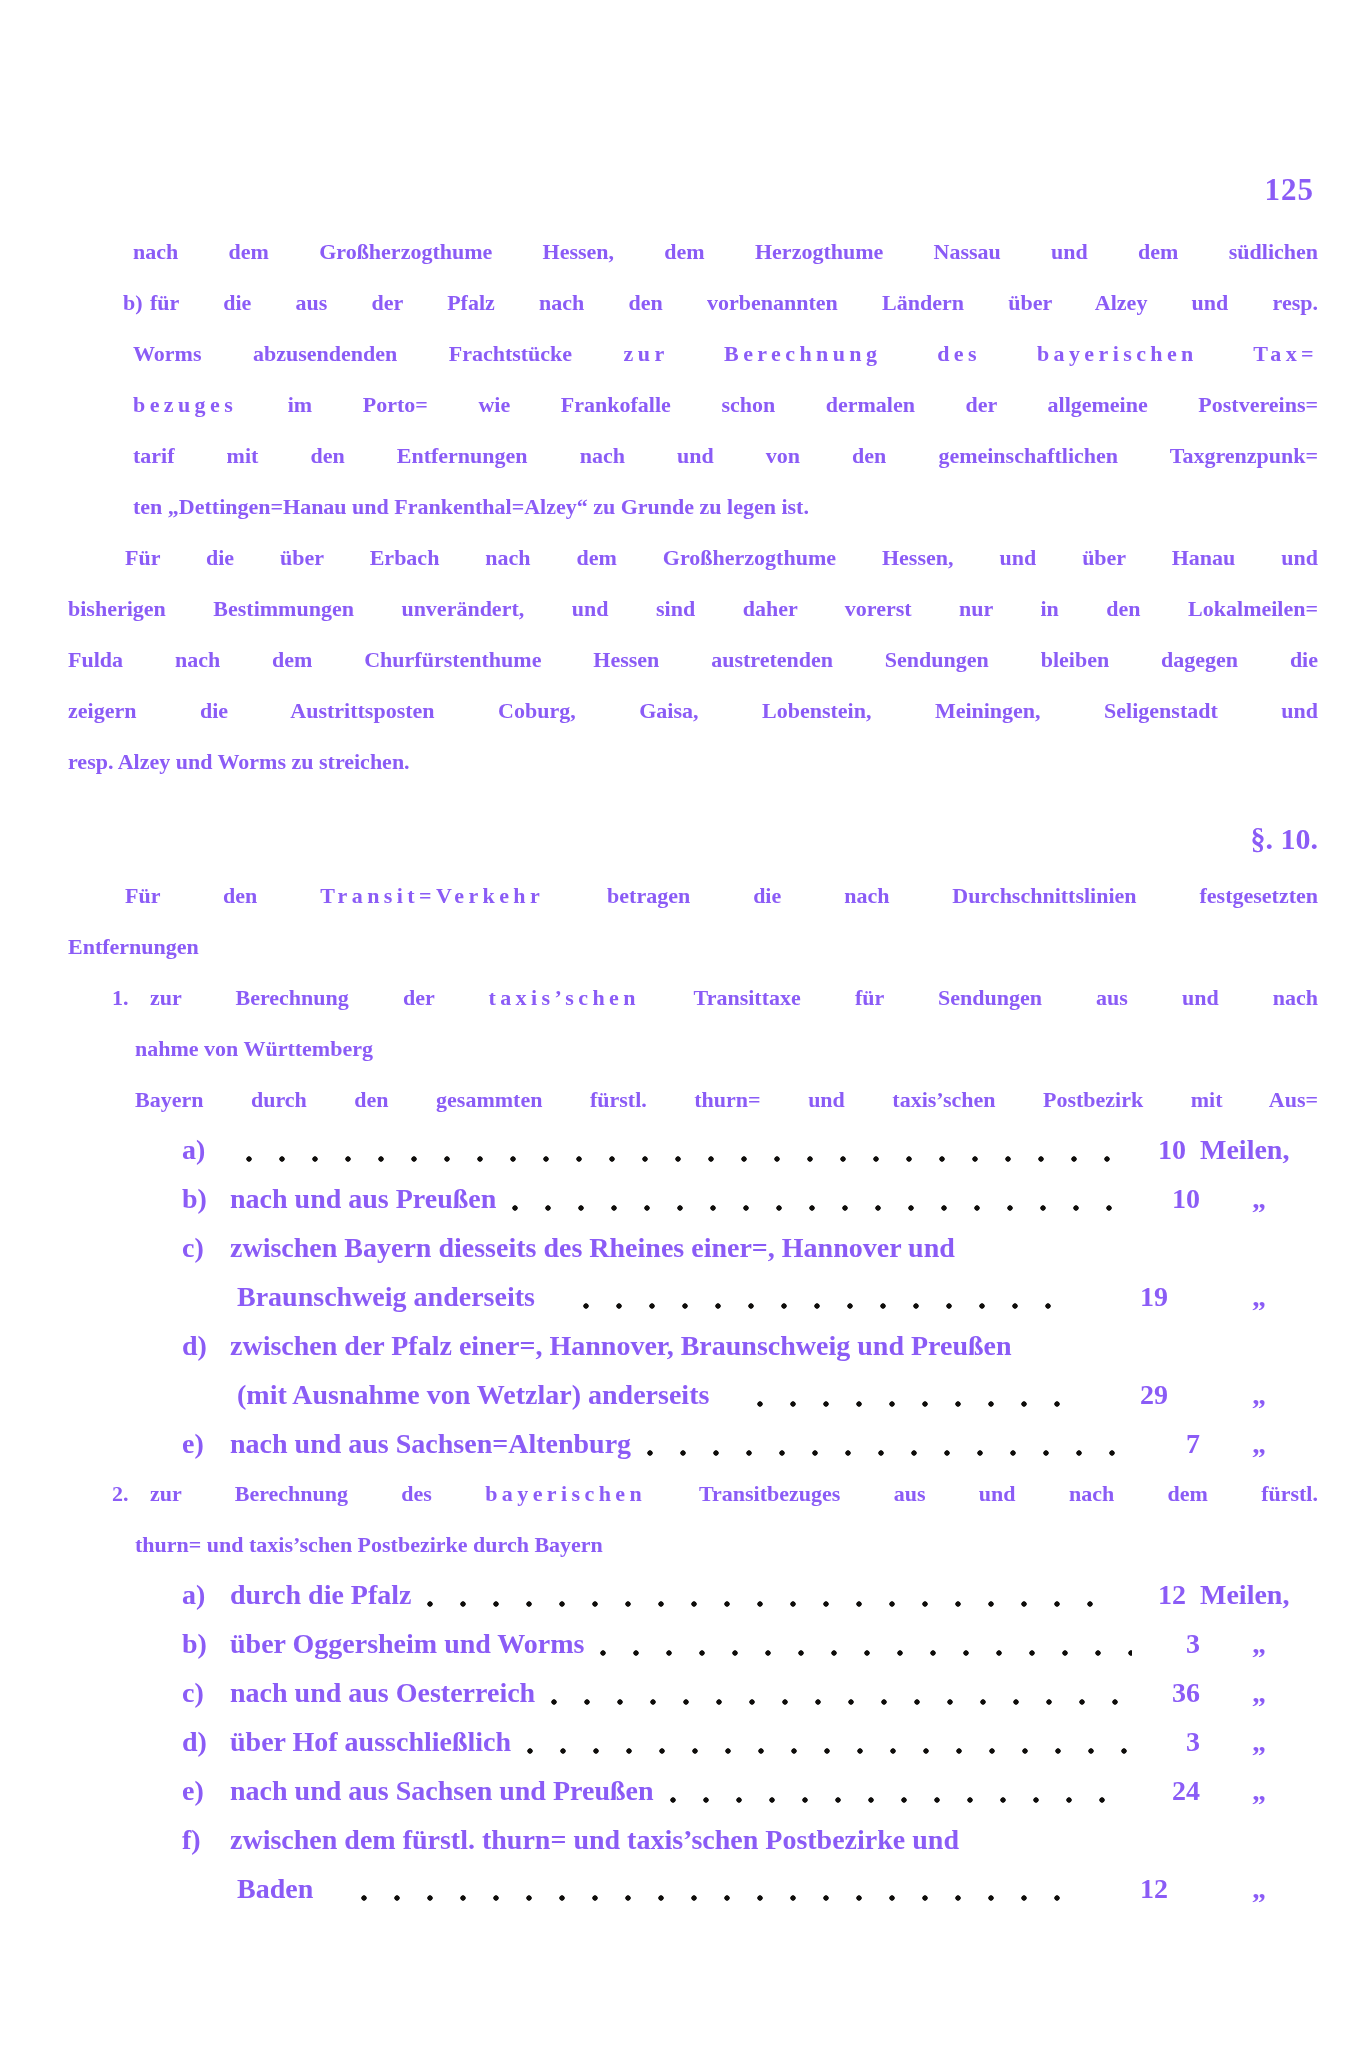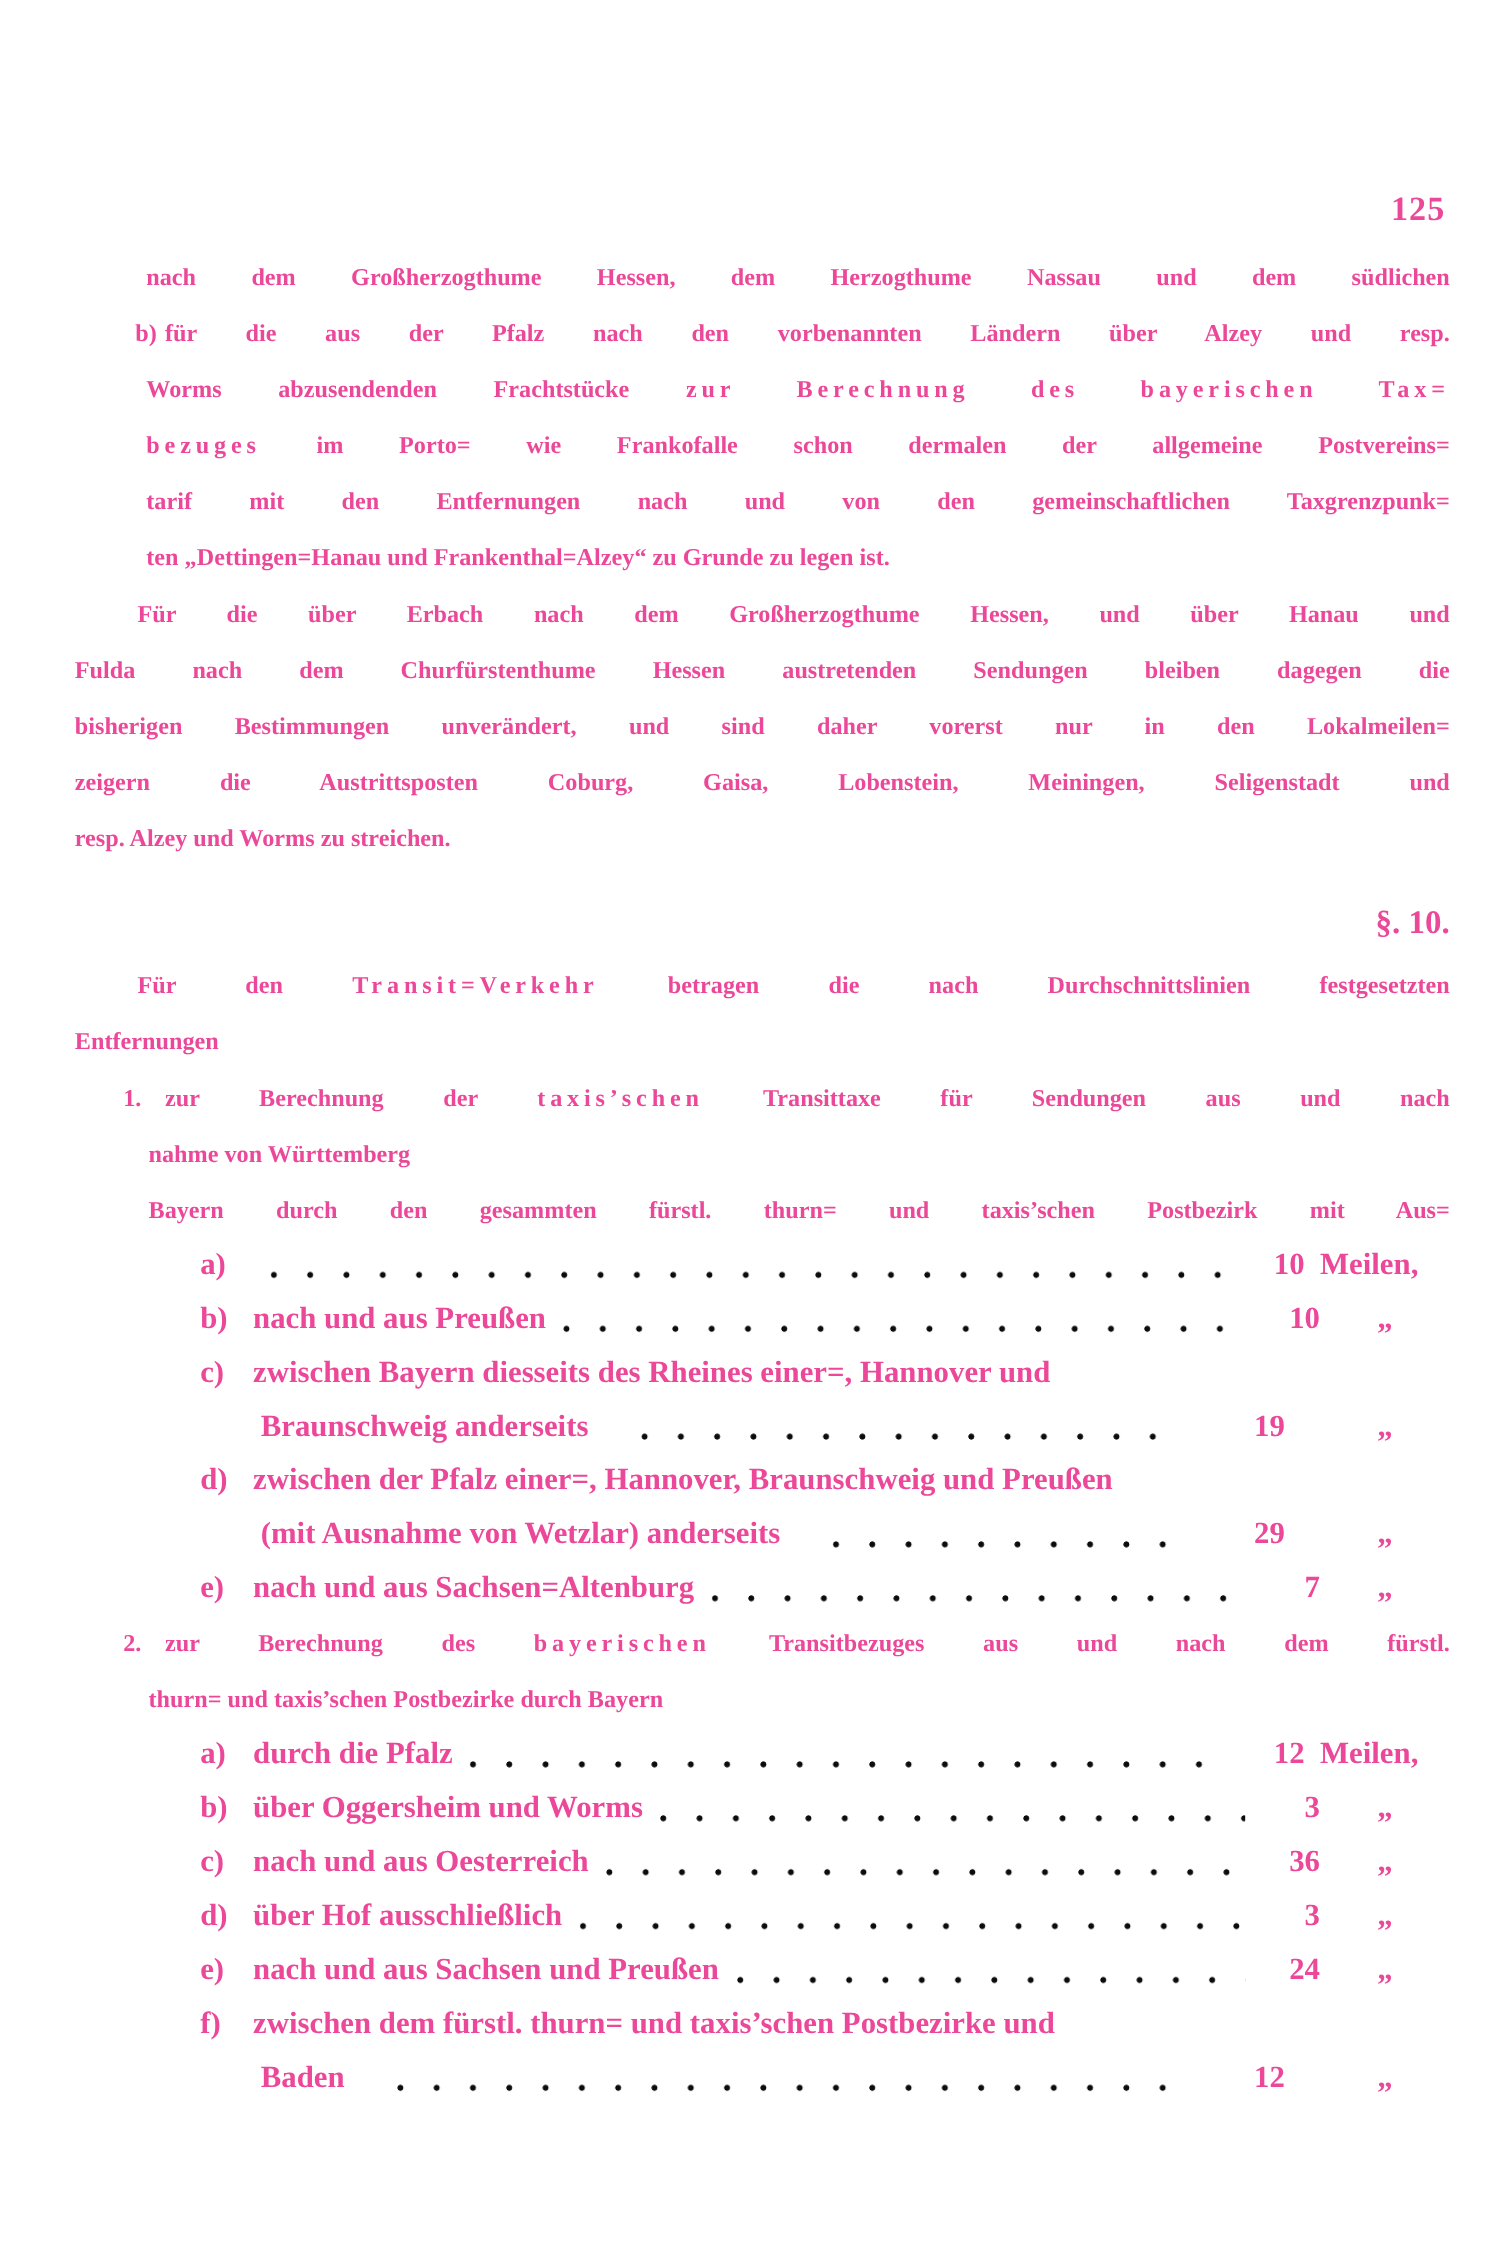--- a/index.html
+++ b/index.html
@@ -1,21 +1,21 @@
 <!DOCTYPE html>
 <html><head>
 <meta charset="utf-8">
 <style>
   html, body { margin: 0; padding: 0; background: #ffffff; }
   .page {
     position: relative;
     width: 1360px;
     height: 2048px;
     background: #ffffff;
-    color: #ec4899;
+    color: #8b5cf6;
     font-family: "Liberation Serif", "DejaVu Serif", serif;
     font-weight: 700;
     overflow: hidden;
   }
   .pageno {
     position: absolute;
     top: 172px;
     right: 46px;
     font-size: 31px;
     letter-spacing: 1px;
@@ -88,22 +88,22 @@
     <section class="block">
       <div class="line itemb-first just"><span class="marker-b">b)</span><span>für die aus der Pfalz nach den vorbenannten Ländern über Alzey und resp.</span></div>
       <div class="line ind-a just"><span>Worms abzusendenden Frachtstücke </span><span class="sp">zur Berechnung des bayerischen Tax=</span></div>
       <div class="line ind-a just"><span class="sp">bezuges</span><span> im Porto= wie Frankofalle schon dermalen der allgemeine Postvereins=</span></div>
       <div class="line ind-a just"><span>tarif mit den Entfernungen nach und von den gemeinschaftlichen Taxgrenzpunk=</span></div>
       <div class="line ind-a"><span>ten „Dettingen=Hanau und Frankenthal=Alzey“ zu Grunde zu legen ist.</span></div>
     </section>
 
     <section class="block">
       <div class="line pind just"><span>Für die über Erbach nach dem Großherzogthume Hessen, und über Hanau und</span></div>
+      <div class="line just"><span>bisherigen Bestimmungen unverändert, und sind daher vorerst nur in den Lokalmeilen=</span></div>
       <div class="line just"><span>Fulda nach dem Churfürstenthume Hessen austretenden Sendungen bleiben dagegen die</span></div>
-      <div class="line just"><span>bisherigen Bestimmungen unverändert, und sind daher vorerst nur in den Lokalmeilen=</span></div>
       <div class="line just"><span>zeigern die Austrittsposten Coburg, Gaisa, Lobenstein, Meiningen, Seligenstadt und</span></div>
       <div class="line"><span>resp. Alzey und Worms zu streichen.</span></div>
     </section>
 
     <h2 class="heading">§. 10.</h2>
 
     <section class="block">
       <div class="line pind just"><span>Für den </span><span class="sp">Transit=Verkehr</span><span> betragen die nach Durchschnittslinien festgesetzten</span></div>
       <div class="line"><span>Entfernungen</span></div>
     </section>

